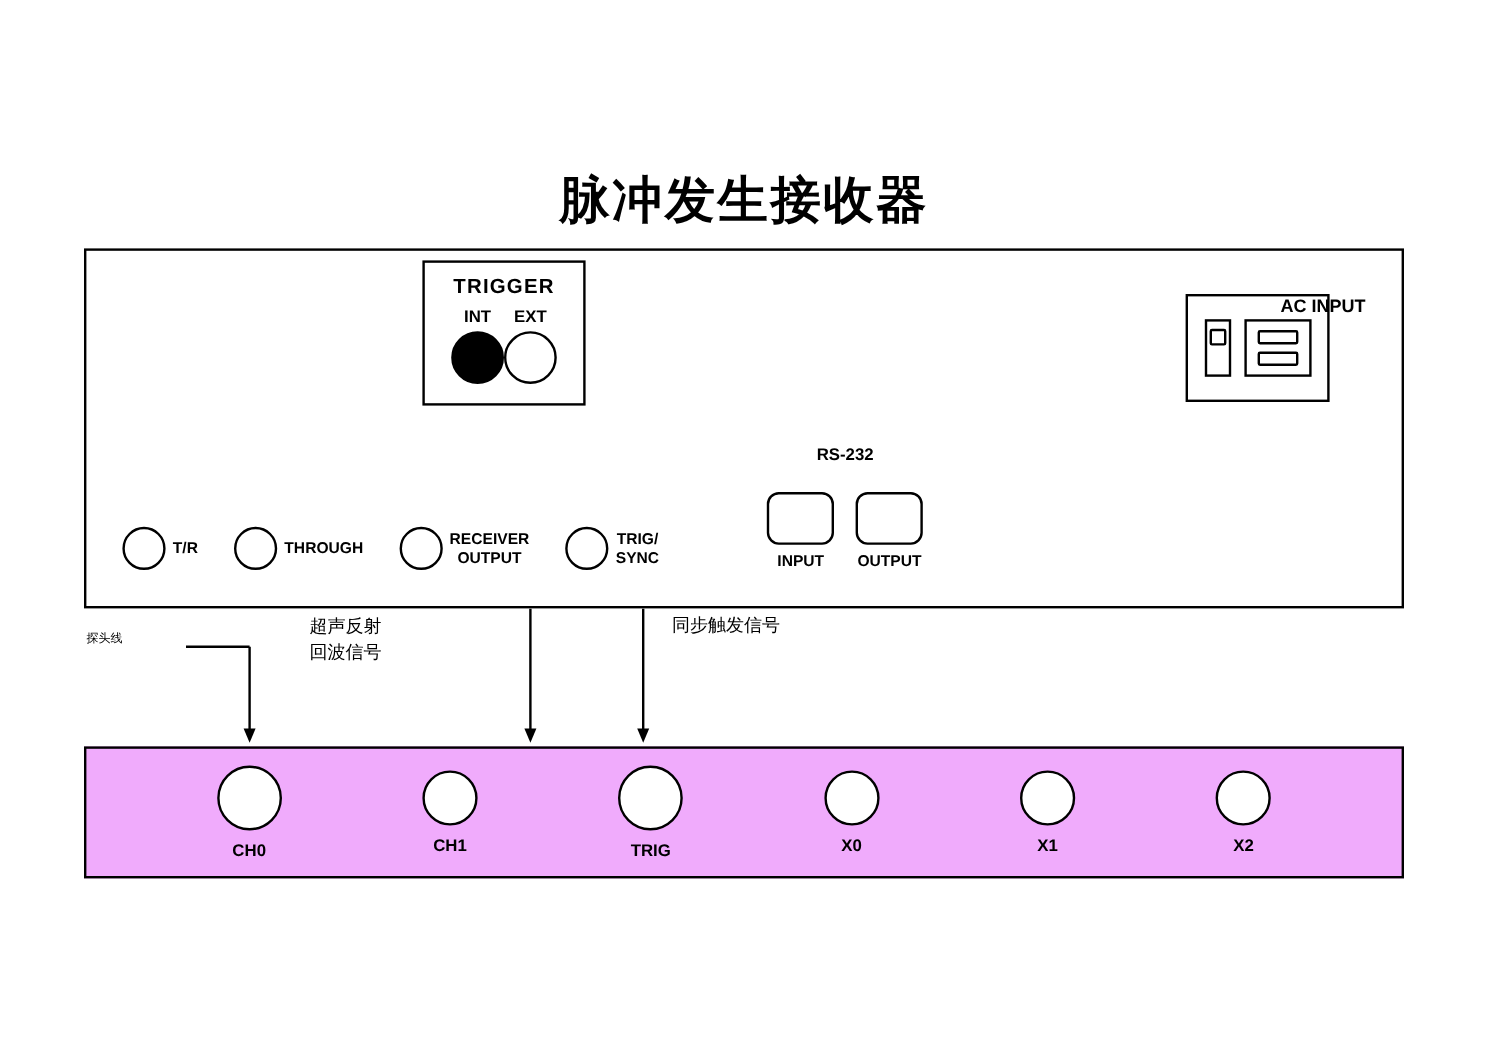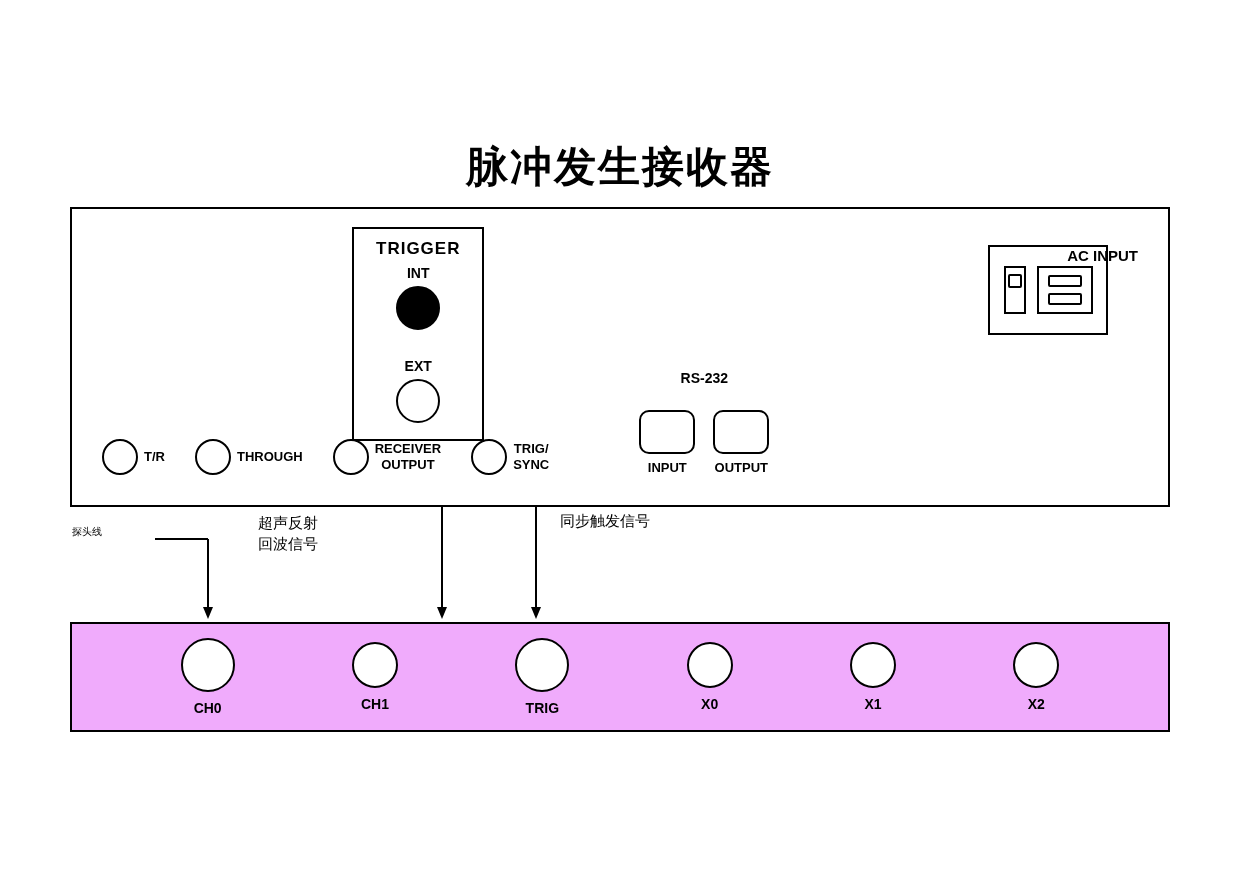--- a/index.html
+++ b/index.html
@@ -40,33 +40,32 @@
       background: #fff;
     }
     
     .trigger-panel {
       border: 2.5px solid #000;
       padding: 10px 22px 16px 22px;
       display: flex;
       flex-direction: column;
       align-items: center;
       position: absolute;
-      top: 18px;
+      top: 8px;
       left: 280px;
     }
     .trigger-label {
       font-size: 17px;
       font-weight: bold;
       margin-bottom: 6px;
       letter-spacing: 1px;
     }
     .trigger-buttons {
       display: flex;
-      flex-direction: column;
-      gap: 28px;
+      flex-direction: row;
       align-items: flex-end;
     }
     .trigger-btn-group {
       display: flex;
       flex-direction: column;
       align-items: center;
       gap: 5px;
     }
     .trigger-btn-group .btn-label {
       font-size: 14px;

